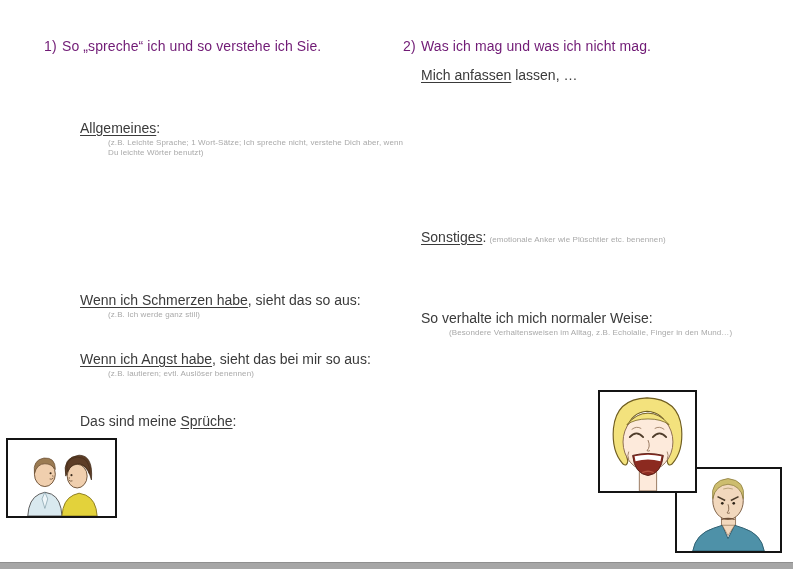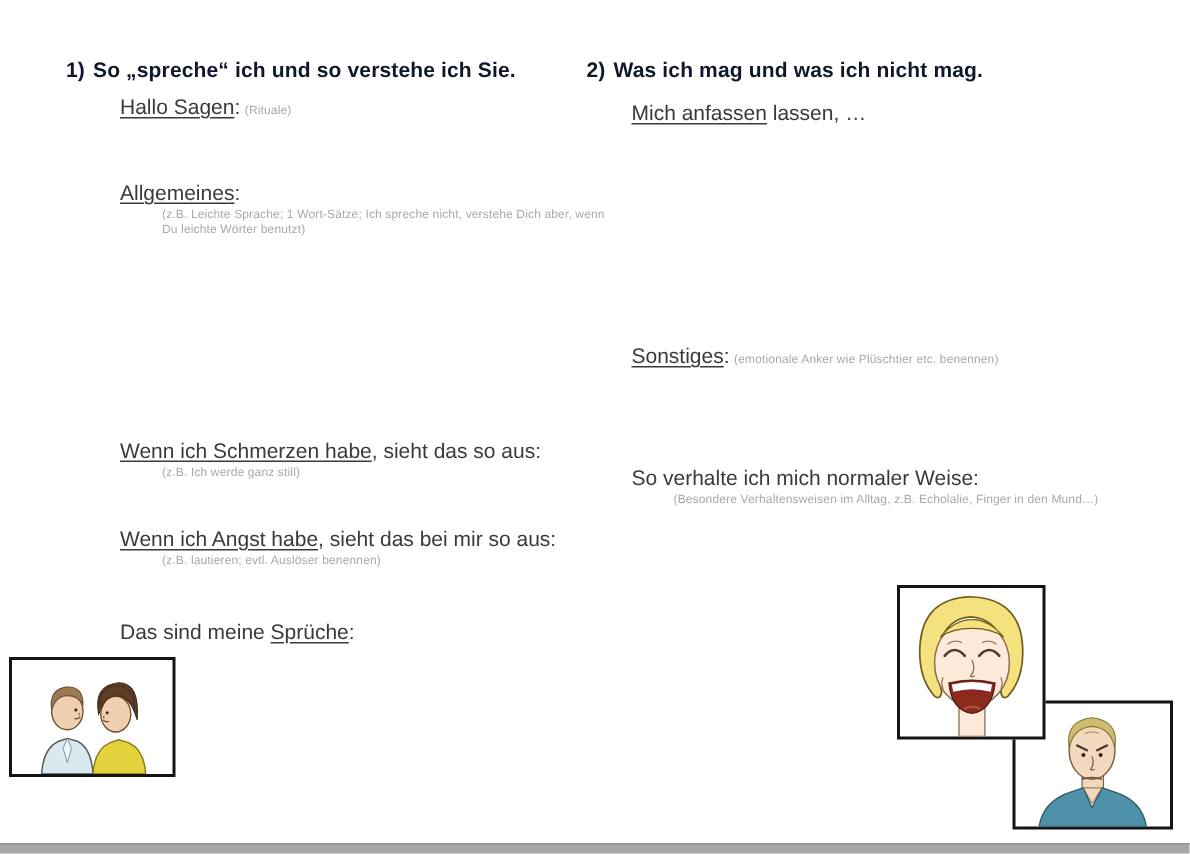--- a/index.html
+++ b/index.html
@@ -3,21 +3,21 @@
 <meta charset="utf-8">
 <style>
   html,body{margin:0;padding:0;}
   body{
     width:793px;height:569px;overflow:hidden;background:#ffffff;
     font-family:"Liberation Sans","DejaVu Sans",sans-serif;
     -webkit-font-smoothing:antialiased;
   }
   .page{position:relative;width:793px;height:569px;background:#ffffff;}
   .h{
-    position:absolute;font-size:14px;font-weight:bold;color:#0f172a;
+    position:absolute;font-size:14px;font-weight:normal;color:#701a75;
     white-space:nowrap;letter-spacing:.1px;
   }
   .h .num{display:inline-block;width:18px;}
   .sec{
     position:absolute;font-size:14px;color:#3a3a3a;line-height:18px;
   }
   .u{text-decoration:underline;text-underline-offset:2px;}
   .note{font-size:8px;color:#a9a9a9;letter-spacing:.1px;margin-left:28px;}
   .note-inline{margin-left:3px;}
   .note-block{display:block;margin-top:1px;line-height:10px;}
@@ -33,23 +33,20 @@
 </style>
 </head>
 <body>
 
 <div class="page">
 
   <div class="h" style="left:44px;top:38px">
     <span class="num">1)</span><span>So „spreche“ ich und so verstehe ich Sie.</span>
   </div>
 
-  <div class="sec" style="left:80px;top:62px;width:320px">
-    <span class="u">Hallo Sagen</span><span>:</span><span class="note note-inline">(Rituale)</span>
-  </div>
 
   <div class="sec" style="left:80px;top:119px;width:310px">
     <span class="u">Allgemeines</span><span>:</span>
     <span class="note note-block" style="width:300px">(z.B. Leichte Sprache; 1 Wort-Sätze; Ich spreche nicht, verstehe Dich aber, wenn Du leichte Wörter benutzt)</span>
   </div>
 
 
   <div class="sec" style="left:80px;top:350px;width:340px">
     <span class="u">Wenn ich Angst habe</span><span>, sieht das bei mir so aus:</span>
     <span class="note note-block">(z.B. lautieren; evtl. Auslöser benennen)</span>
@@ -57,21 +54,21 @@
 
   <div class="sec" style="left:80px;top:291px;width:340px">
     <span class="u">Wenn ich Schmerzen habe</span><span>, sieht das so aus:</span>
     <span class="note note-block">(z.B. Ich werde ganz still)</span>
   </div>
 
   <div class="sec" style="left:80px;top:412px;width:320px">
     <span>Das sind meine </span><span class="u">Sprüche</span><span>:</span>
   </div>
 
-  <div class="h" style="left:391px;top:38px">
+  <div class="h" style="left:403px;top:38px">
     <span class="num">2)</span><span>Was ich mag und was ich nicht mag.</span>
   </div>
 
   <div class="sec" style="left:421px;top:66px;width:320px">
     <span class="u">Mich anfassen</span><span> lassen, …</span>
   </div>
 
 
   <div class="sec" style="left:421px;top:228px;width:360px">
     <span class="u">Sonstiges</span><span>:</span><span class="note note-inline">(emotionale Anker wie Plüschtier etc. benennen)</span>

